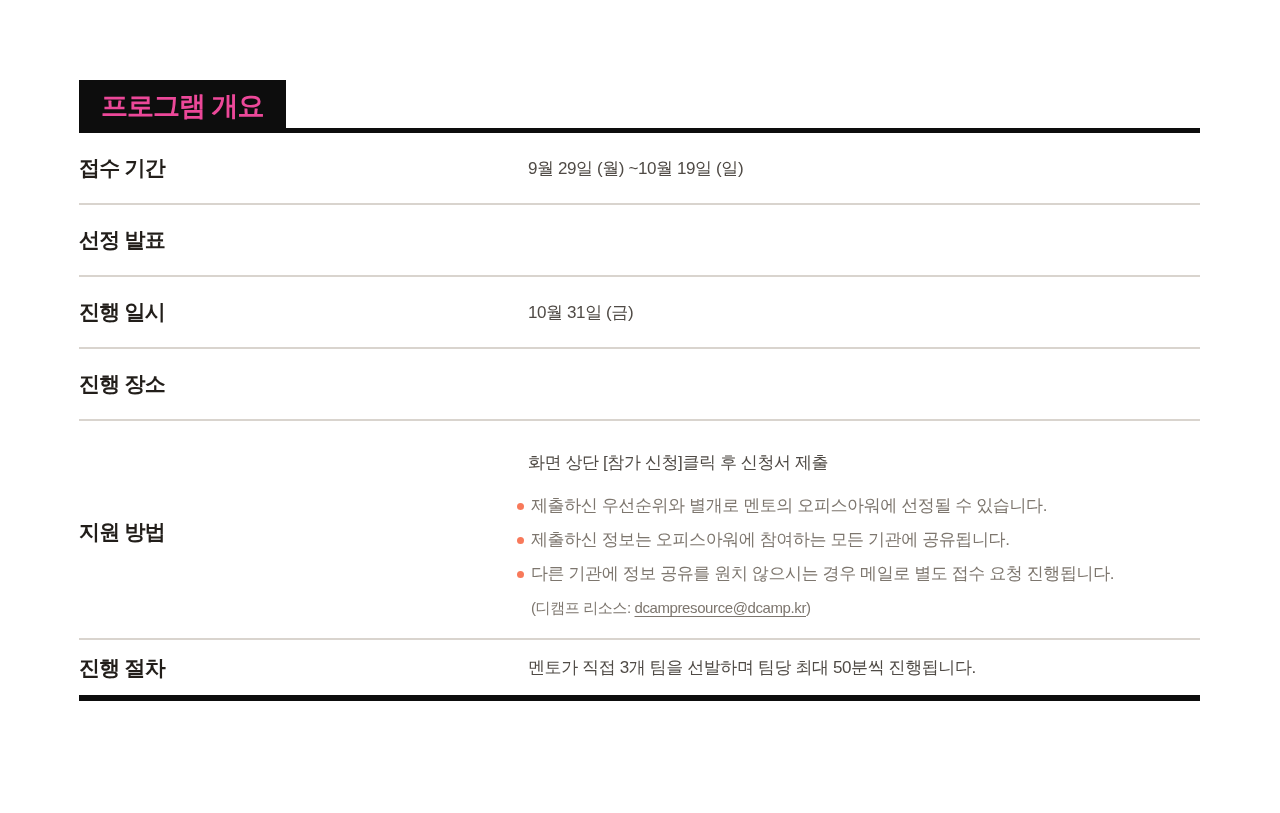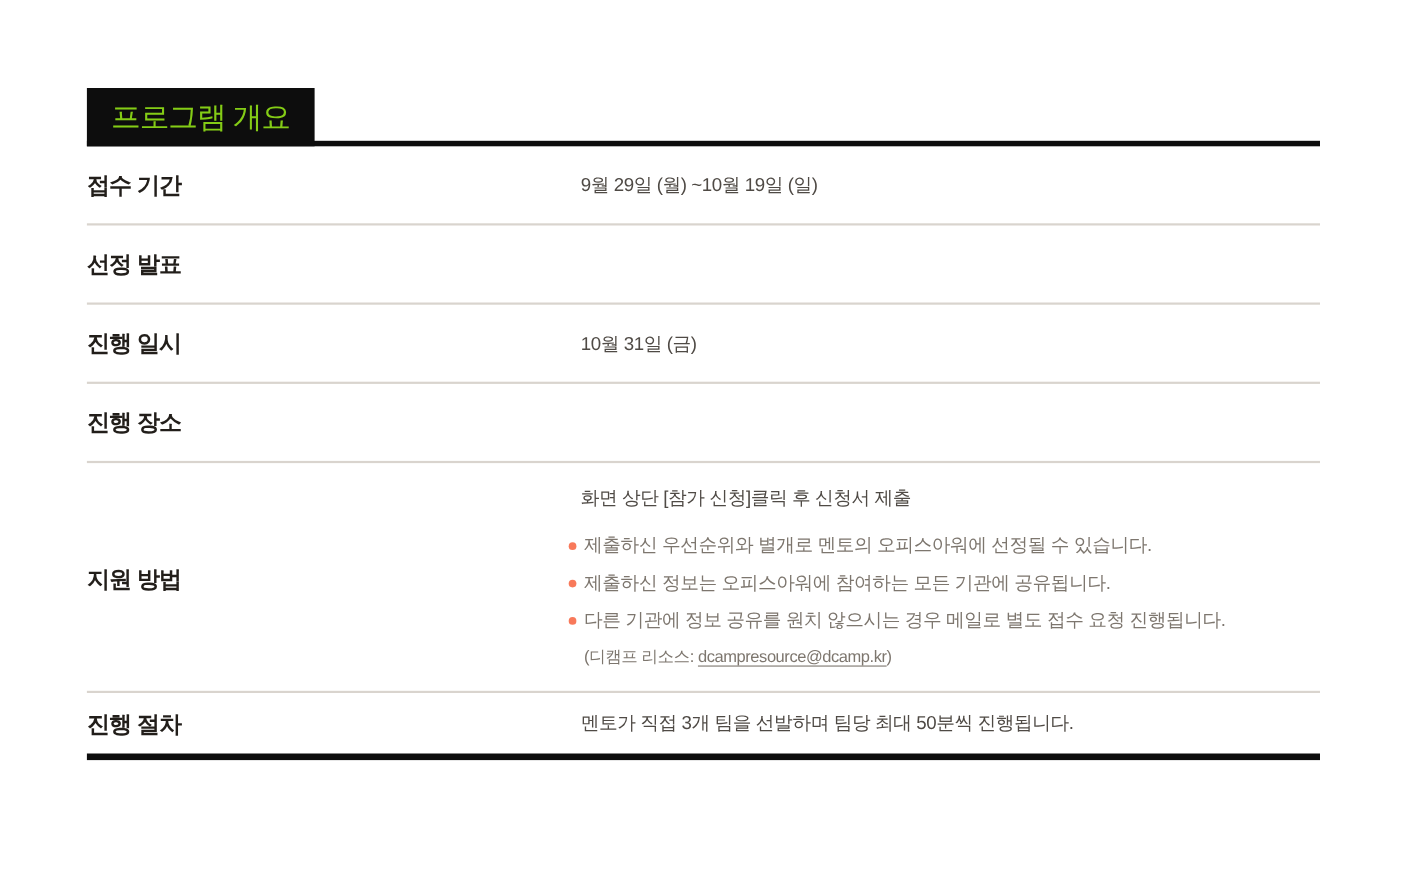--- a/index.html
+++ b/index.html
@@ -36,23 +36,23 @@
     position: absolute;
     left: 0; right: 0; bottom: 0;
     height: 5px;
     background: var(--accent);
   }
   .section-header .badge {
     position: absolute;
     left: 0; bottom: 0;
     height: 53px;
     background: var(--accent);
-    color: #84cc16;
+    color: #ec4899;
     font-size: 27px;
-    font-weight: 400;
+    font-weight: 700;
     letter-spacing: -1px;
     display: flex;
     align-items: center;
     padding: 0 22px 2px 22px;
     white-space: nowrap;
     justify-content: center;
   }
   
   .info-table { width: 100%; }
   .row {
@@ -83,21 +83,21 @@
   .row.row-apply {
     padding: 18px 0 13px 0;
     align-items: center;
   }
   .row.row-apply .cell-value { align-self: flex-start; }
   .apply-headline {
     font-size: 17px;
     color: var(--value);
     letter-spacing: -0.4px;
     line-height: 24px;
-    margin-top: 2px;
+    margin-top: 12px;
     margin-bottom: 14px;
   }
   .apply-bullets {
     list-style: none;
     margin-left: -11px;
   }
   .apply-bullets li {
     position: relative;
     padding-left: 14px;
     font-size: 17px;

